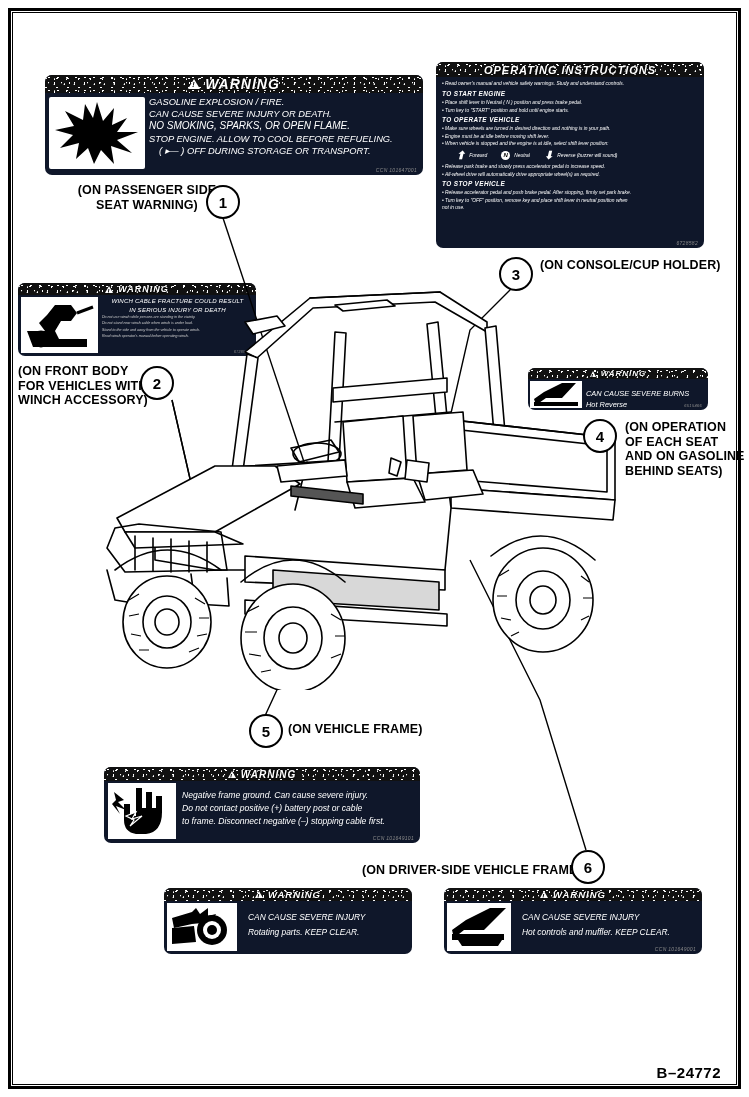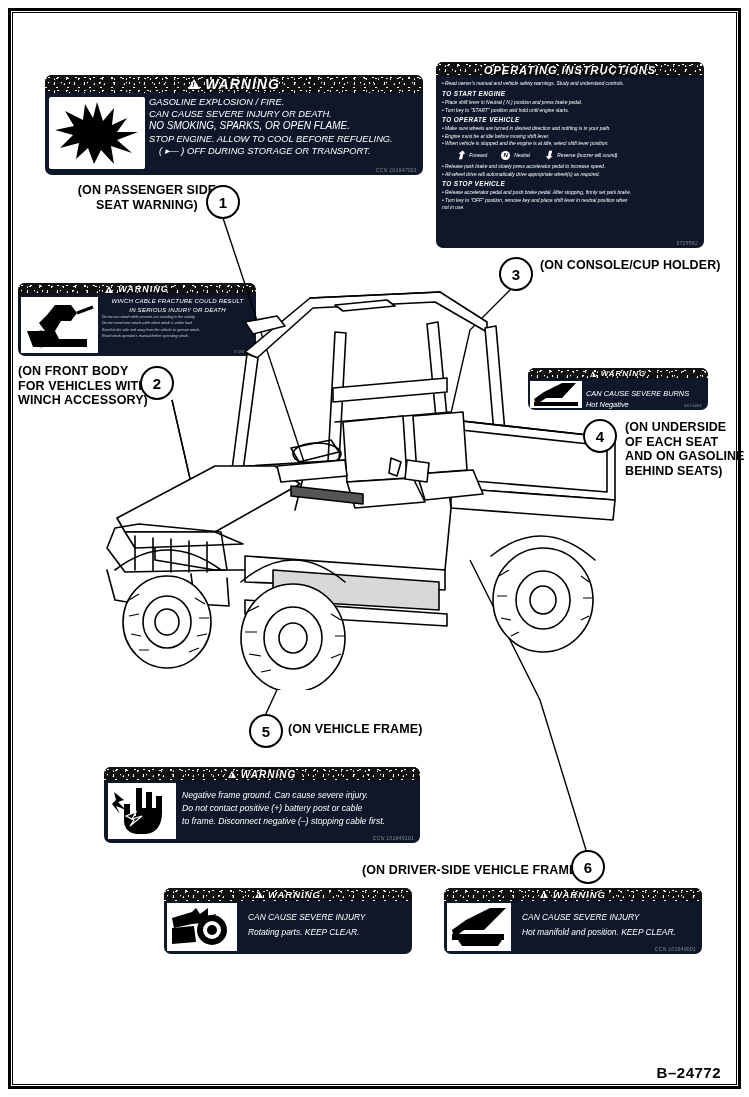--- a/index.html
+++ b/index.html
@@ -186,30 +186,30 @@
     <span class="hdr-txt">WARNING</span>
   </div>
   <div class="pict" style="position:absolute;left:2px;top:13px;width:52px;height:27px;">
     <svg width="48" height="25" viewBox="0 0 48 25">
       <path fill="#000" d="M30 1 L44 1 L30 16 L14 16 L4 23 L2 17 L12 10 Z"></path>
       <path fill="#000" d="M2 20 L46 20 L46 24 L2 24 Z"></path>
     </svg>
   </div>
   <div style="position:absolute;left:58px;top:20px;right:3px;">
     <div class="body-txt" style="font-size:7.4px;line-height:11px;">CAN CAUSE SEVERE BURNS</div>
-    <div class="body-txt" style="font-size:7.4px;line-height:11px;">Hot Negative</div>
+    <div class="body-txt" style="font-size:7.4px;line-height:11px;">Hot Reverse</div>
   </div>
   <div class="partno" style="font-size:4px;">6515466</div>
 </div>
 
 <div class="callout" style="left:583px;top:419px;">
   <span>4</span>
 </div>
 <div class="cap" style="left:625px;top:420px;width:120px;">
-  <div>(ON UNDERSIDE</div>
+  <div>(ON OPERATION</div>
   <div>OF EACH SEAT</div>
   <div>AND ON GASOLINE</div>
   <div>BEHIND SEATS)</div>
 </div>
 
 <svg style="position:absolute;left:95px;top:270px;width:560px;height:420px;z-index:10;" viewBox="0 0 560 420">
   <g fill="#fff" stroke="#000" stroke-width="1.6" stroke-linejoin="round" stroke-linecap="round">
 
     <path d="M150 82 L215 28 L345 22 L392 52 L392 62 L340 32 L218 38 L162 88 Z"></path>
     <path d="M215 28 L345 22"></path>
@@ -352,18 +352,18 @@
   </div>
   <div class="pict" style="position:absolute;left:3px;top:15px;width:64px;height:48px;">
     <svg width="58" height="42" viewBox="0 0 58 42">
       <path fill="#000" d="M40 2 L56 2 L34 24 L14 24 L4 32 L2 24 L16 14 Z"></path>
       <path fill="#000" d="M2 28 L54 28 L54 34 L2 34 Z"></path>
       <path fill="#000" d="M8 34 L52 34 L48 40 L12 40 Z"></path>
     </svg>
   </div>
   <div style="position:absolute;left:78px;top:22px;right:5px;">
     <div class="body-txt" style="font-size:8.4px;line-height:15px;">CAN CAUSE SEVERE INJURY</div>
-    <div class="body-txt" style="font-size:8.4px;line-height:15px;">Hot manifold and position. KEEP CLEAR.</div>
+    <div class="body-txt" style="font-size:8.4px;line-height:15px;">Hot controls and muffler. KEEP CLEAR.</div>
   </div>
   <div class="partno">CCN 101649001</div>
 </div>
 
 <div id="drawing-no">B–24772</div>
 
 </body></html>

